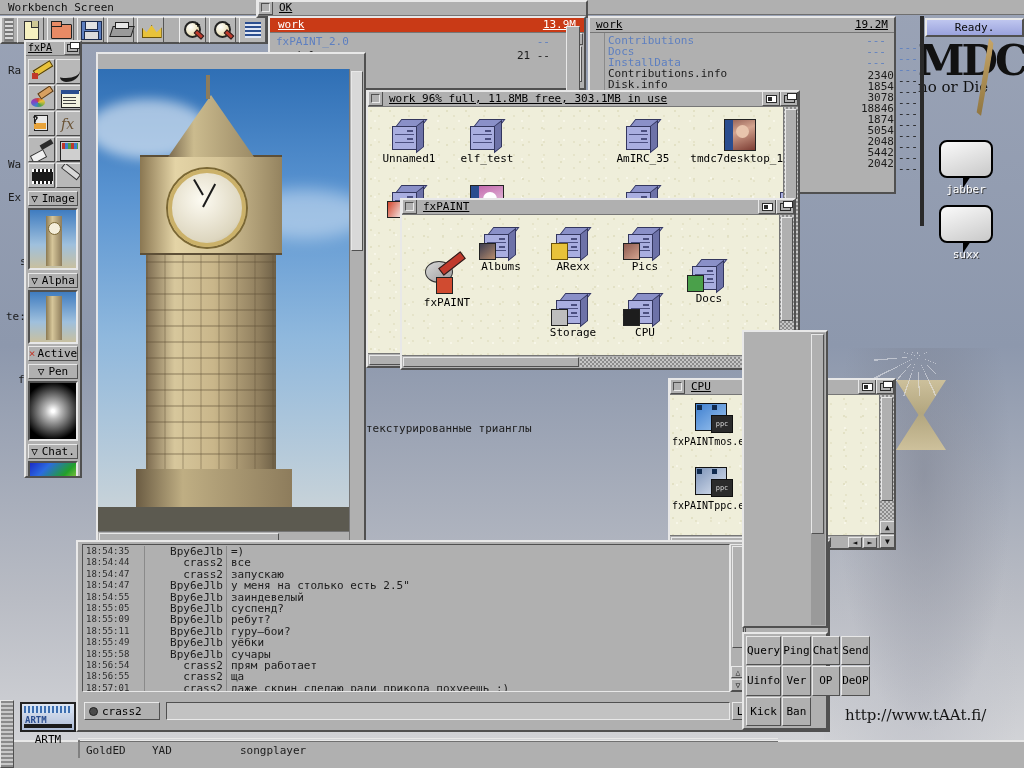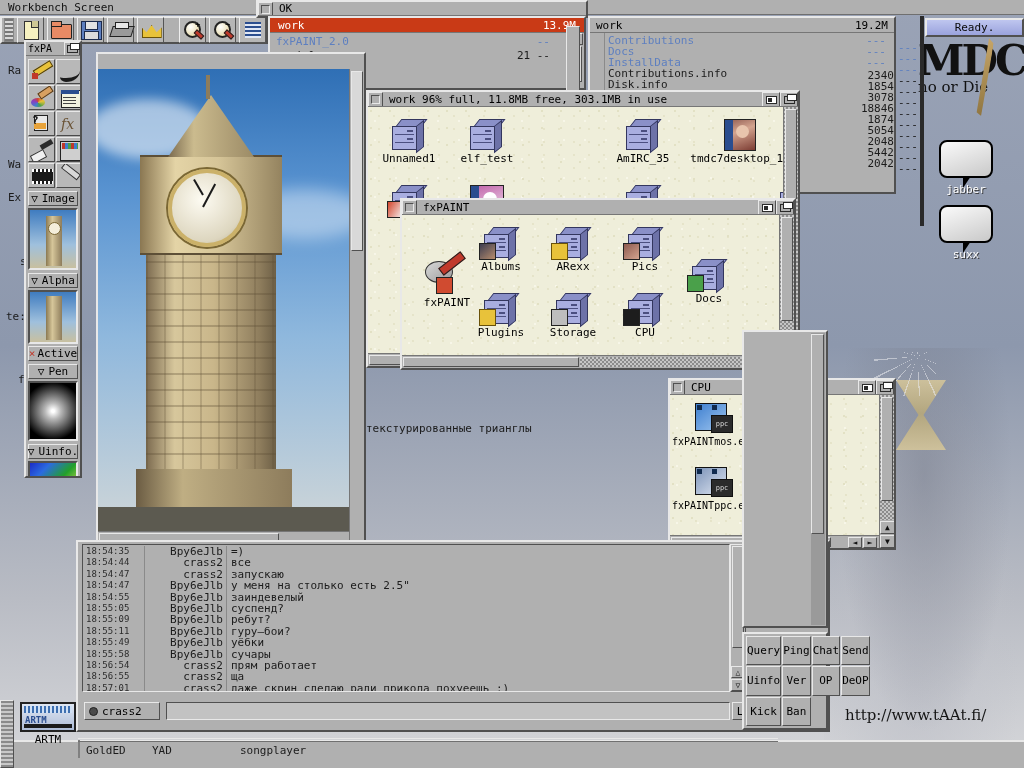--- a/index.html
+++ b/index.html
@@ -7,23 +7,23 @@
     width:1024px;height:768px;overflow:hidden;
     font-family:"DejaVu Sans Mono","Liberation Mono",monospace;
     font-size:11px;
     background:#8d98ad;
     position:relative;
     -webkit-font-smoothing:none;
   }
   
   .win{position:absolute;background:#b0b0b0;border:2px solid;
        border-color:#e8e8e8 #505050 #505050 #e8e8e8;box-sizing:border-box;}
-  .tbar{height:15px;display:flex;align-items:flex-start;background:#b0b0b0;
+  .tbar{height:15px;display:flex;align-items:flex-end;background:#b0b0b0;
         border-bottom:1px solid #767676;box-sizing:border-box;font-size:11px;
-        line-height:15px;white-space:nowrap;overflow:hidden;}
+        line-height:15px;white-space:nowrap;overflow:hidden;text-decoration:underline;}
   .tbar.active{background:#c93a16;color:#fff;}
   .tbar .gad{width:15px;height:15px;flex:0 0 15px;background:#b0b0b0;
        border:1px solid;border-color:#e8e8e8 #505050 #505050 #e8e8e8;
        display:flex;align-items:center;justify-content:center;box-sizing:border-box;}
   .tbar .gad i{display:block;width:7px;height:7px;background:#b0b0b0;
        border:1px solid;border-color:#505050 #e8e8e8 #e8e8e8 #505050;font-style:normal;}
   .tbar .ttl{padding:0 6px;flex:1;overflow:hidden;text-overflow:clip;}
   .tbar .rgads{display:flex;}
   .tbar .rgad{width:18px;height:15px;background:#b0b0b0;border:1px solid;
        border-color:#e8e8e8 #505050 #505050 #e8e8e8;display:flex;align-items:center;
@@ -454,33 +454,20 @@
           <div class="sd"></div>
           <div class="fr"></div>
           <div class="l1"></div>
           <div class="l2"></div>
           <div class="h1"></div>
           <div class="h2"></div>
         <div class="ov" style="background:#4aa04a;"></div>
         </div>
       <div class="ilabel">Docs</div>
     </div>
-    <div class="icell" style="left:62px;top:78px;">
-      <div class="dico">
-          <div class="bk"></div>
-          <div class="sd"></div>
-          <div class="fr"></div>
-          <div class="l1"></div>
-          <div class="l2"></div>
-          <div class="h1"></div>
-          <div class="h2"></div>
-        <div class="ov" style="background:#e8c23a;border-color:#6a5208;"></div>
-        </div>
-      <div class="ilabel">Plugins</div>
-    </div>
     <div class="icell" style="left:134px;top:78px;">
       <div class="dico">
           <div class="bk"></div>
           <div class="sd"></div>
           <div class="fr"></div>
           <div class="l1"></div>
           <div class="l2"></div>
           <div class="h1"></div>
           <div class="h2"></div>
         <div class="ov" style="background:#bdbdbd;"></div>
@@ -710,21 +697,21 @@
     <div class="btn" style="margin-top:3px;height:15px;">
       <span style="margin-right:4px;">▽</span>
       <span>Pen</span>
     </div>
     <div style="height:56px;border:2px solid;
          border-color:#505050 #e8e8e8 #e8e8e8 #505050;margin-top:2px;
          background:radial-gradient(circle at 50% 50%,#ffffff 4%,#b8b8b8 22%,#4f4f4f 55%,#000 80%);"></div>
 
     <div class="btn" style="margin-top:3px;height:15px;">
       <span style="margin-right:4px;">▽</span>
-      <span>Uinfo.</span>
+      <span>Chat.</span>
     </div>
     <div style="height:38px;border:2px solid;
          border-color:#505050 #e8e8e8 #e8e8e8 #505050;margin-top:2px;
          background:linear-gradient(135deg,#1a2cc8 0%,#2b6be0 25%,#22a02a 55%,#8ec63f 75%,#c0392b 100%);"></div>
 
   </div>
 </div>
 
 <div style="position:absolute;left:76px;top:540px;width:754px;height:192px;background:#b0b0b0;
             border:2px solid;border-color:#e8e8e8 #505050 #505050 #e8e8e8;box-sizing:border-box;">

